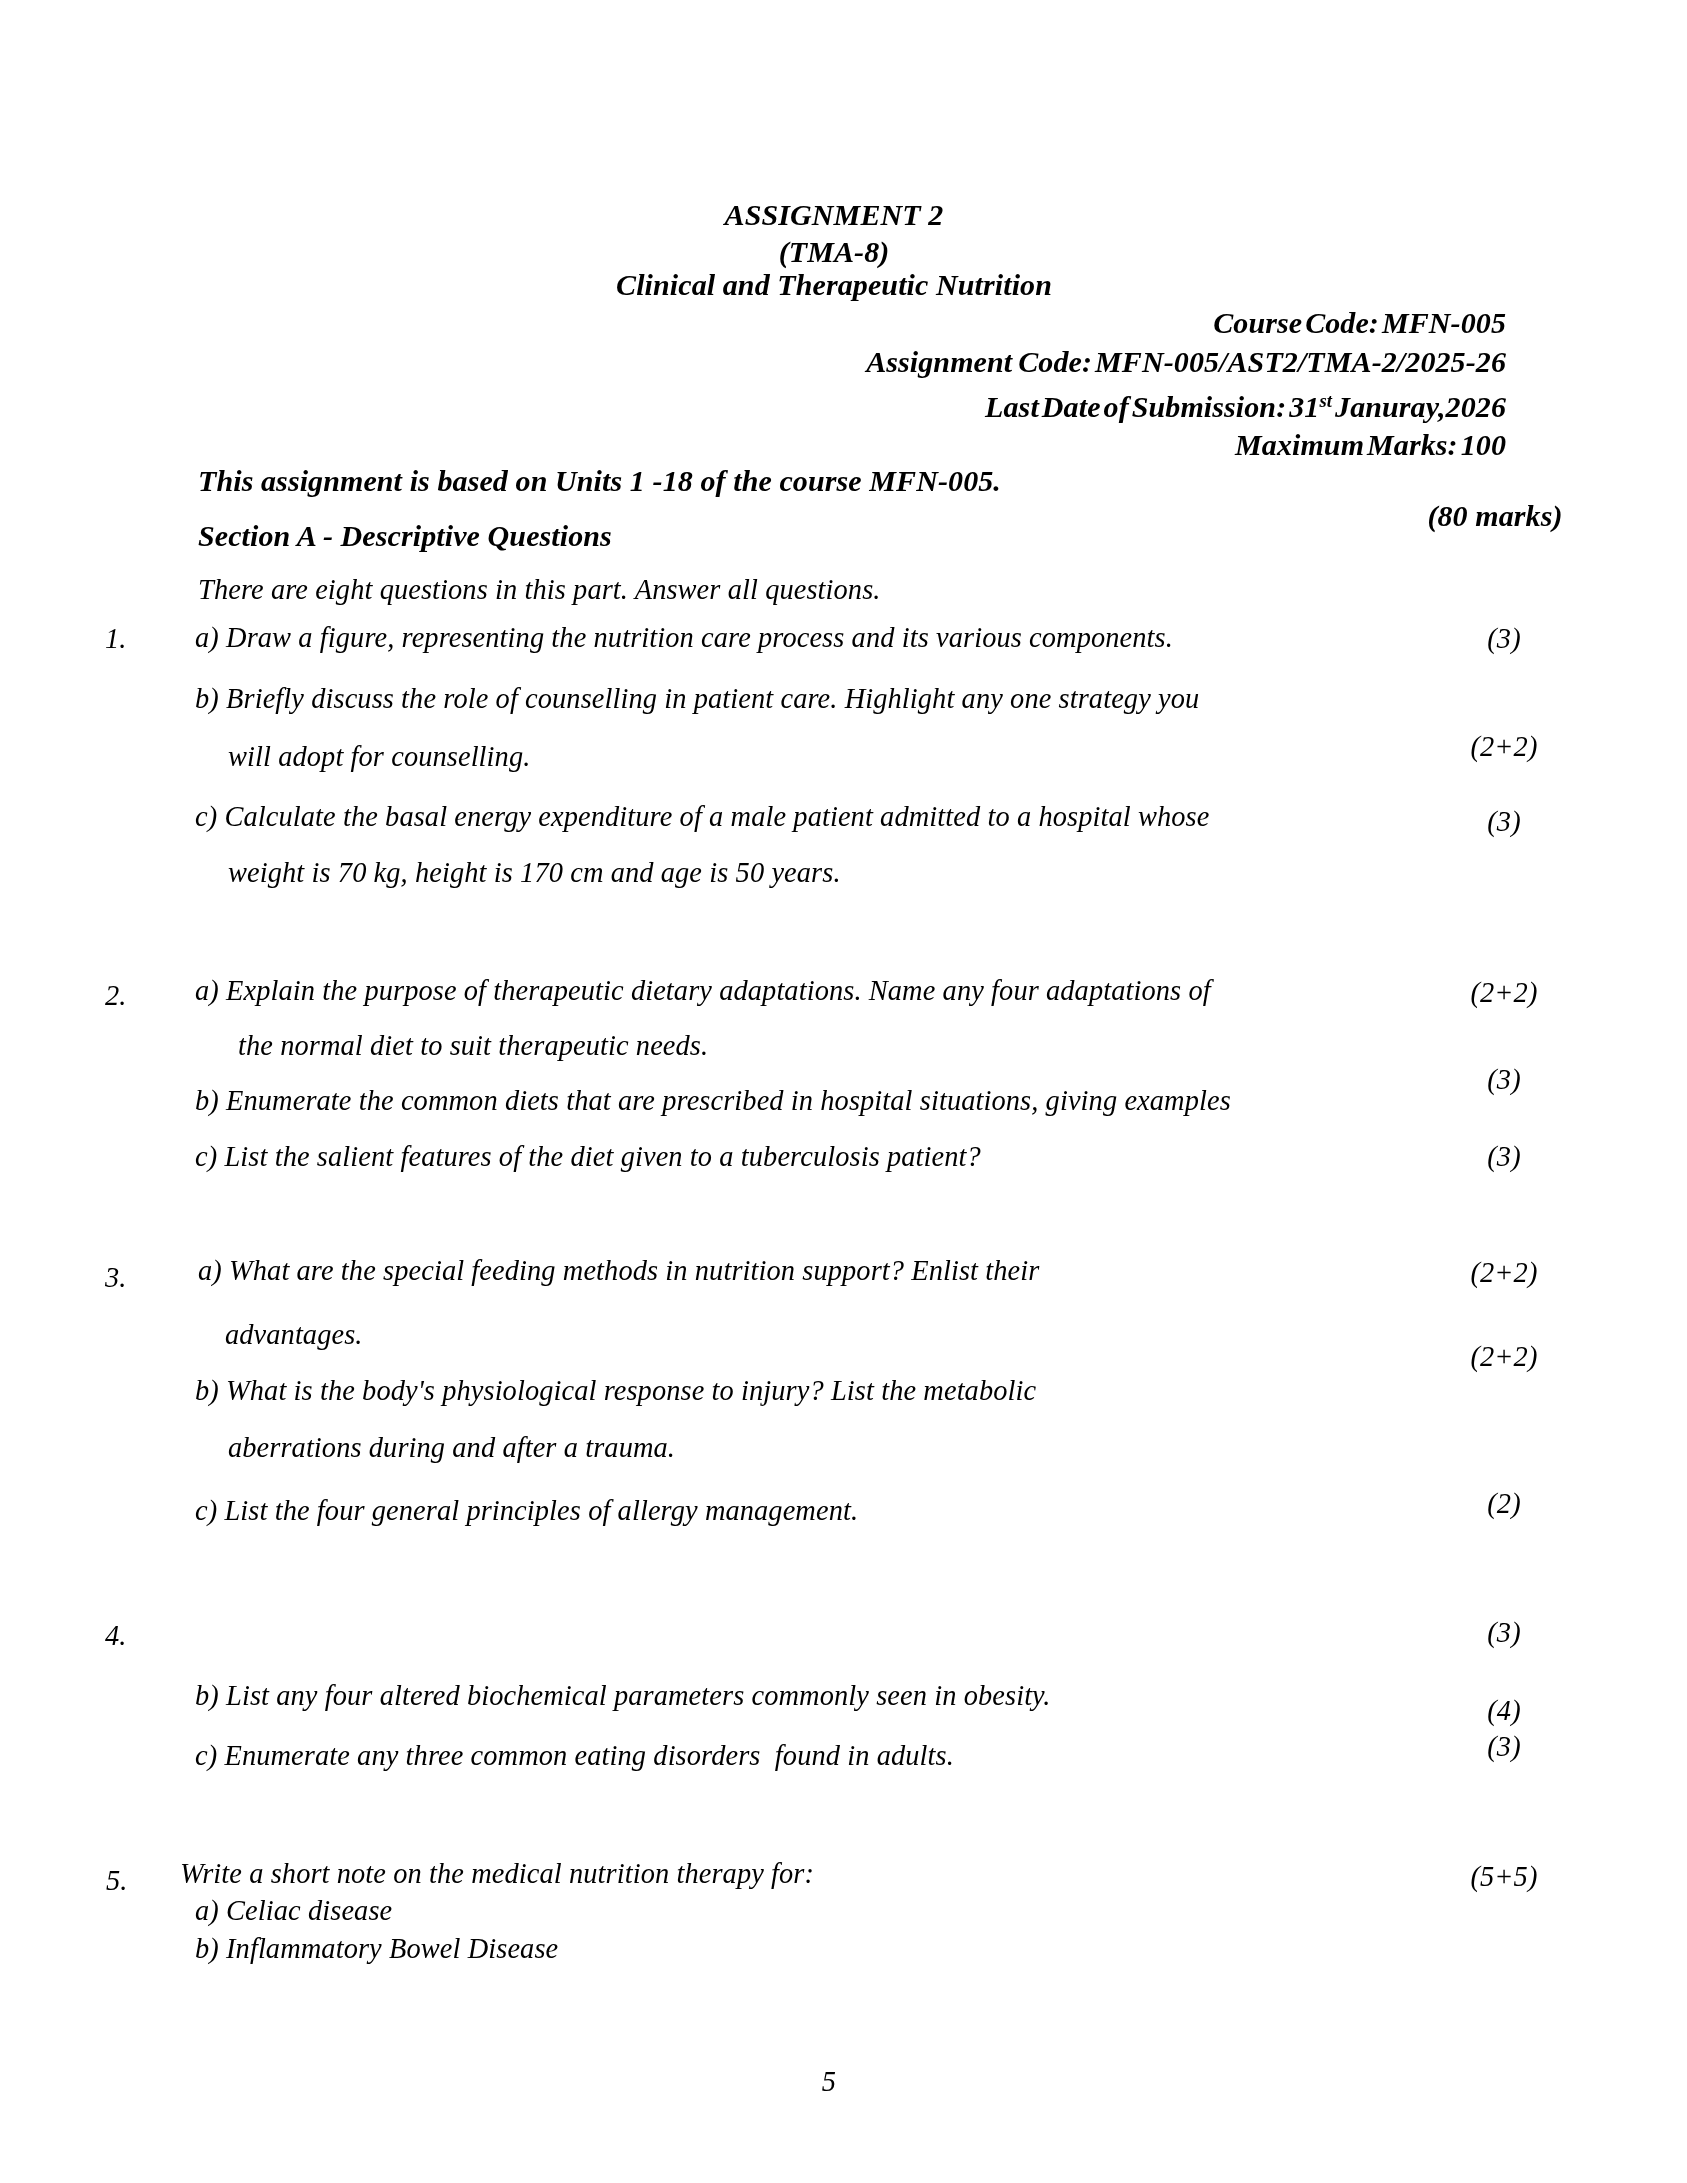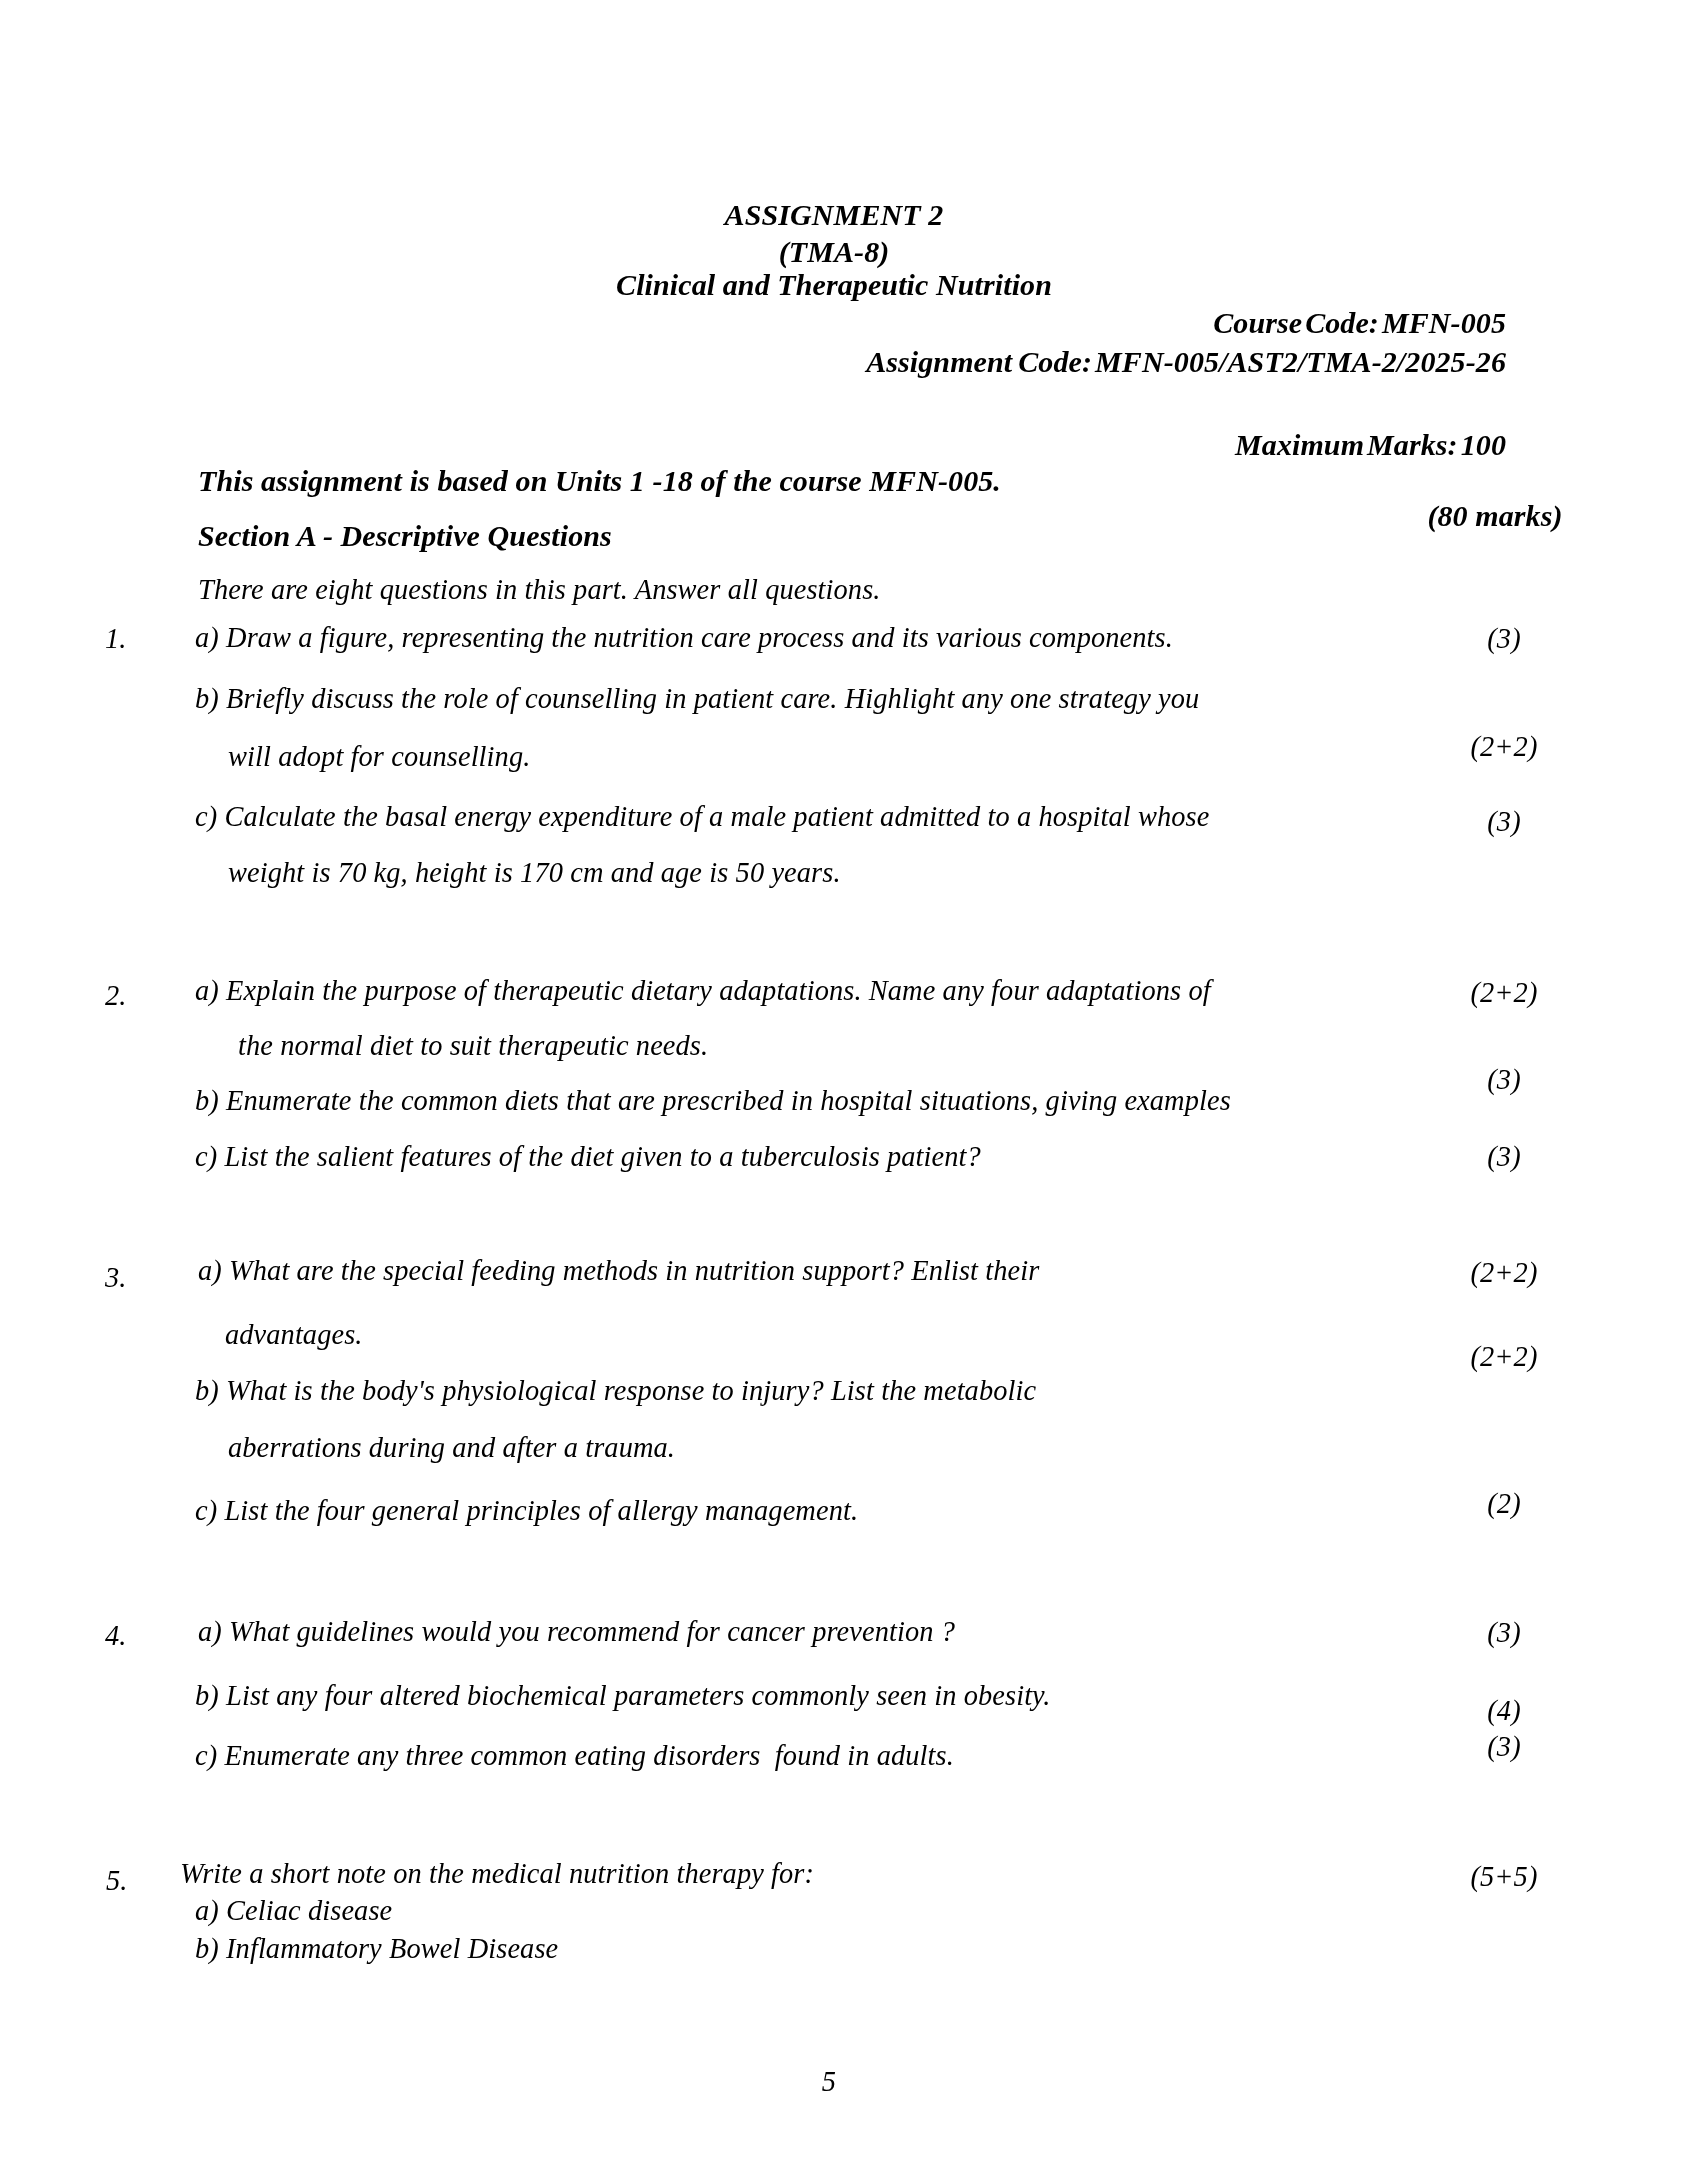--- a/index.html
+++ b/index.html
@@ -30,20 +30,21 @@
 <body>
 
 <div class="page">
 
   <div class="ln b title" style="top:200px">ASSIGNMENT 2</div>
   <div class="ln b title" style="top:237px">(TMA-8)</div>
   <div class="ln b title" style="top:270px">Clinical and Therapeutic Nutrition</div>
 
   <div class="ln b rt" style="top:308px">Course Code: MFN-005</div>
   <div class="ln b rt" style="top:347px">Assignment  Code: MFN-005/AST2/TMA-2/2025-26</div>
+  <div class="ln b rt" style="top:392px"><span>Last Date of Submission: 31</span><span class="sup">st</span><span> Januray,2026</span></div>
   <div class="ln b rt" style="top:430px">Maximum Marks: 100</div>
 
   <div class="ln b" style="top:466px;left:198px">This assignment is based on Units 1 -18 of the course MFN-005.</div>
   <div class="ln b" style="top:501px;left:1495px;transform:translateX(-50%)">(80 marks)</div>
   <div class="ln b" style="top:521px;left:198px">Section A - Descriptive Questions</div>
   <div class="ln" style="top:576px;left:198px">There are eight questions in this part. Answer all questions.</div>
 
   <div class="ln" style="top:625px;left:105px">1.</div>
   <div class="ln" style="top:624px;left:195px">a) Draw a figure, representing the nutrition care process and its various components.</div>
   <div class="ln mk" style="top:625px">(3)</div>
@@ -67,21 +68,20 @@
   <div class="ln" style="top:1257px;left:198px">a) What are the special feeding methods in nutrition support? Enlist their</div>
   <div class="ln mk" style="top:1259px">(2+2)</div>
   <div class="ln" style="top:1321px;left:225px">advantages.</div>
   <div class="ln mk" style="top:1343px">(2+2)</div>
   <div class="ln" style="top:1377px;left:195px">b) What is the body's physiological response to injury? List the metabolic</div>
   <div class="ln" style="top:1434px;left:228px">aberrations during and after a trauma.</div>
   <div class="ln" style="top:1497px;left:195px">c) List the four general principles of allergy management.</div>
   <div class="ln mk" style="top:1490px">(2)</div>
 
   <div class="ln" style="top:1622px;left:105px">4.</div>
-  <div class="ln" style="top:1618px;left:198px">a) What guidelines would you recommend for cancer prevention ?</div>
   <div class="ln mk" style="top:1619px">(3)</div>
   <div class="ln" style="top:1682px;left:195px">b) List any four altered biochemical parameters commonly seen in obesity.</div>
   <div class="ln mk" style="top:1697px">(4)</div>
   <div class="ln" style="top:1742px;left:195px">c) Enumerate any three common eating disorders  found in adults.</div>
   <div class="ln mk" style="top:1733px">(3)</div>
 
   <div class="ln" style="top:1867px;left:106px">5.</div>
   <div class="ln" style="top:1860px;left:180px">Write a short note on the medical nutrition therapy for:</div>
   <div class="ln mk" style="top:1863px">(5+5)</div>
   <div class="ln" style="top:1897px;left:195px">a) Celiac disease</div>

